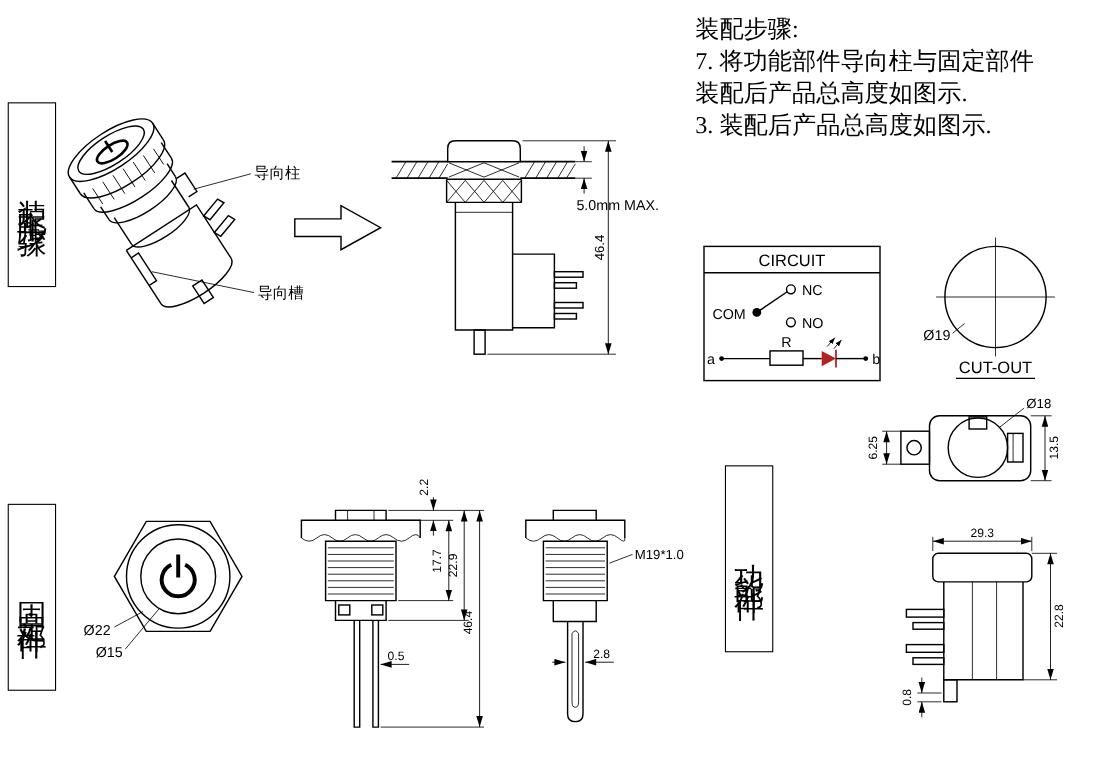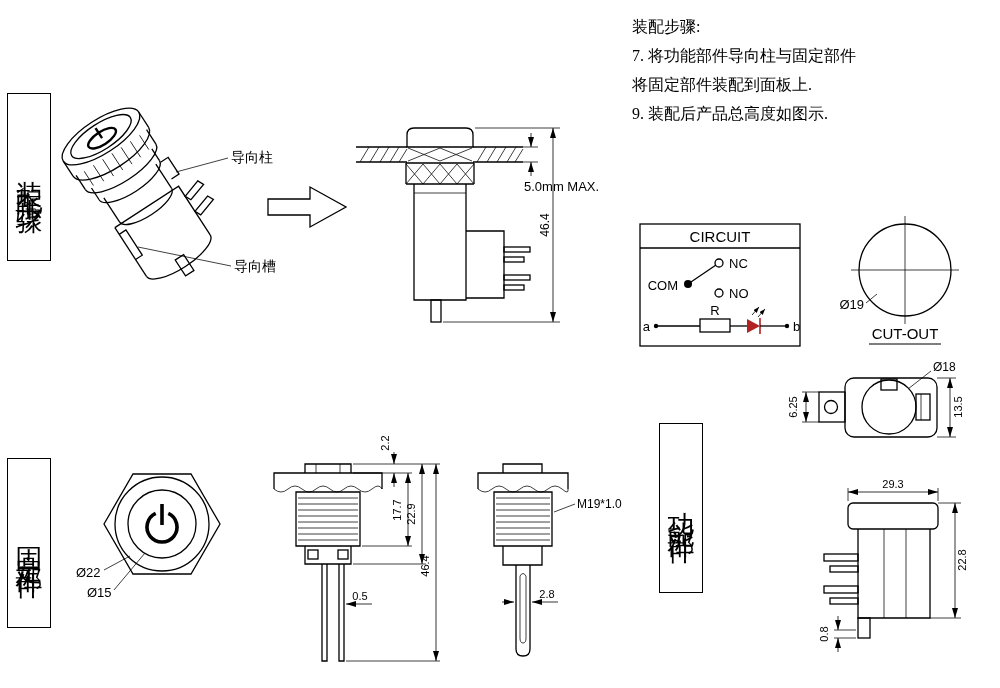--- a/index.html
+++ b/index.html
@@ -9,21 +9,21 @@
   svg .ln{stroke:#000;stroke-width:1.3;fill:none;}
   svg .ln2{stroke:#000;stroke-width:1.6;fill:none;}
   svg .thin{stroke:#000;stroke-width:0.75;fill:none;}
   svg .dim{stroke:#000;stroke-width:0.8;fill:none;}
   svg text{fill:#000;font-family:"Liberation Sans",sans-serif;}
   svg text.cjk{font-family:"Liberation Serif",serif;font-size:14px;}
   .t11{font-size:11px;} .t12{font-size:12px;} .t13{font-size:13px;} .t15{font-size:15px;}
   .vbox{position:absolute;border:1.6px solid #000;display:flex;align-items:center;justify-content:center;
         writing-mode:vertical-lr;text-orientation:upright;font-size:27px;letter-spacing:9px;
         font-family:"Liberation Serif",serif;}
-  .instructions{position:absolute;left:632px;top:12px;width:366px;font-size:16px;line-height:29px;}
+  .instructions{position:absolute;left:632px;top:12px;width:366px;font-size:22px;line-height:29px;}
   .instructions div{white-space:nowrap;}
 </style>
 </head>
 <body>
 
 <div class="page">
 
 <svg class="art" width="1000" height="688" viewBox="0 0 1000 688">
   <defs>
     <marker id="mE" markerUnits="userSpaceOnUse" markerWidth="12" markerHeight="8" refX="10" refY="3" orient="auto">
@@ -304,17 +304,17 @@
   </g>
 </svg>
 
 <div class="vbox" style="left:7px;top:93px;width:42px;height:166px;">装配步骤</div>
 <div class="vbox" style="left:7px;top:458px;width:42px;height:168px;">固定部件</div>
 <div class="vbox" style="left:659px;top:423px;width:42px;height:168px;">功能部件</div>
 
 <div class="instructions">
   <div>装配步骤:</div>
   <div>7. 将功能部件导向柱与固定部件</div>
-  <div>将固定部件装配到面板上.</div>
-  <div>9. 装配后产品总高度如图示.</div>
+  <div>装配后产品总高度如图示.</div>
+  <div>3. 装配后产品总高度如图示.</div>
 </div>
 
 </div>
 
 </body></html>

